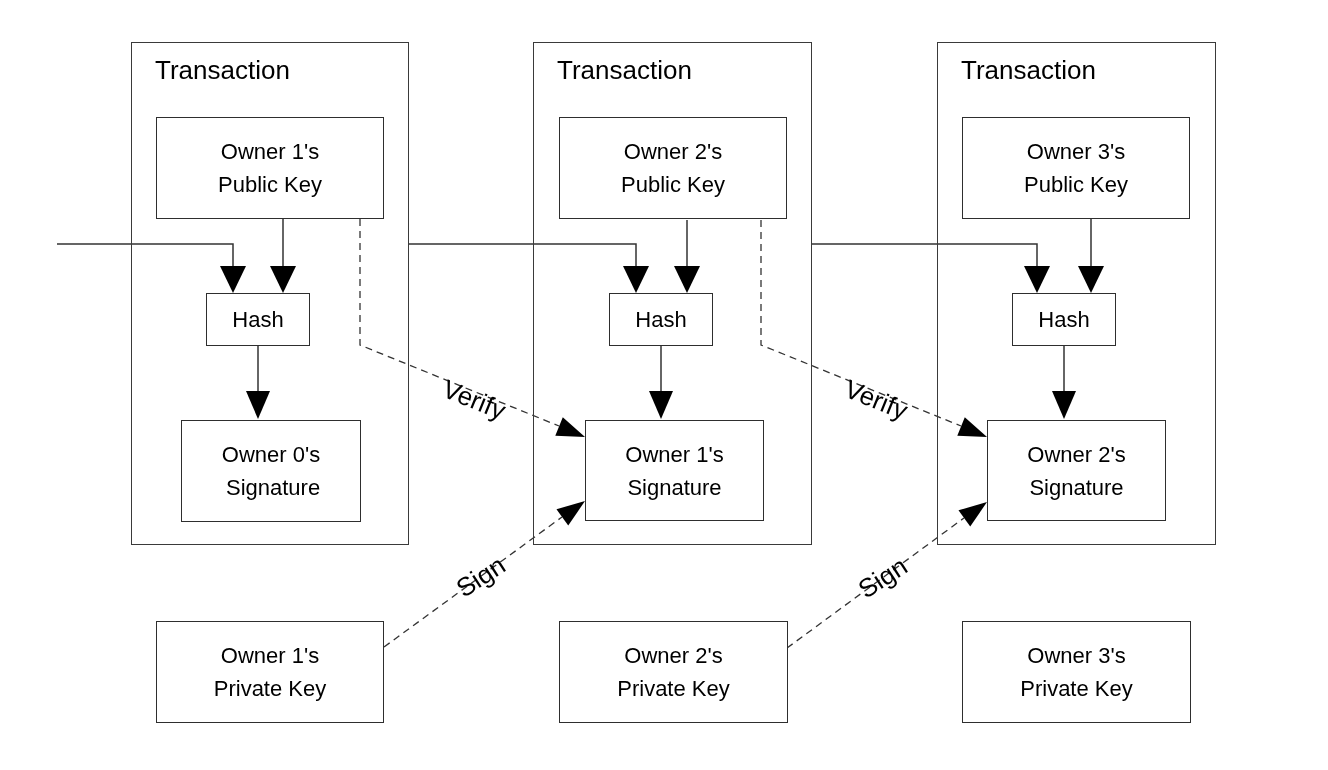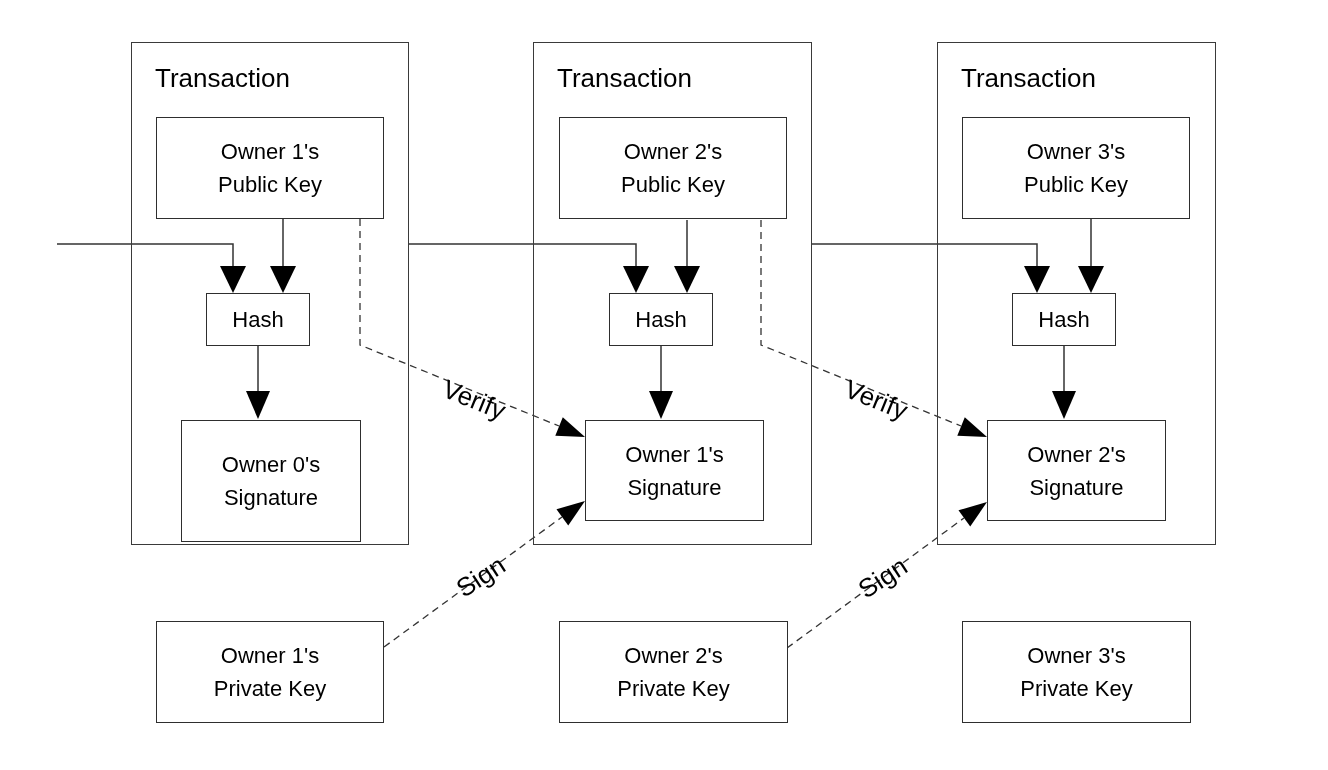--- a/index.html
+++ b/index.html
@@ -36,21 +36,21 @@
   }
   .tx-box {
     position: absolute;
     box-sizing: border-box;
     border: 1.4px solid #3a3a3a;
     background: transparent;
   }
   .tx-title {
     position: absolute;
     left: 23px;
-    top: 20px;
+    top: 12px;
     font-size: 26px;
     line-height: 30px;
     white-space: nowrap;
   }
   .edge-label {
     position: absolute;
     font-size: 26px;
     white-space: nowrap;
     transform: translate(-50%, -50%) rotate(22deg);
   }
@@ -115,21 +115,21 @@
 
   <div class="tx-box" style="left:131px; top:42px; width:278px; height:503px;">
     <div class="tx-title">Transaction</div>
   </div>
   <div class="box" style="left:156px; top:117px; width:228px; height:102px;">
     <span><span>Owner 1's</span><span class="line2">Public Key</span></span>
   </div>
   <div class="box" style="left:206px; top:293px; width:104px; height:53px;">
     <span>Hash</span>
   </div>
-  <div class="box" style="left:181px; top:420px; width:180px; height:122px;">
+  <div class="box" style="left:181px; top:420px; width:180px; height:102px;text-align:right;">
     <span><span>Owner 0's</span><span class="line2">Signature</span></span>
   </div>
 
   <div class="tx-box" style="left:533px; top:42px; width:279px; height:503px;">
     <div class="tx-title">Transaction</div>
   </div>
   <div class="box" style="left:559px; top:117px; width:228px; height:102px;">
     <span><span>Owner 2's</span><span class="line2">Public Key</span></span>
   </div>
   <div class="box" style="left:609px; top:293px; width:104px; height:53px;">

